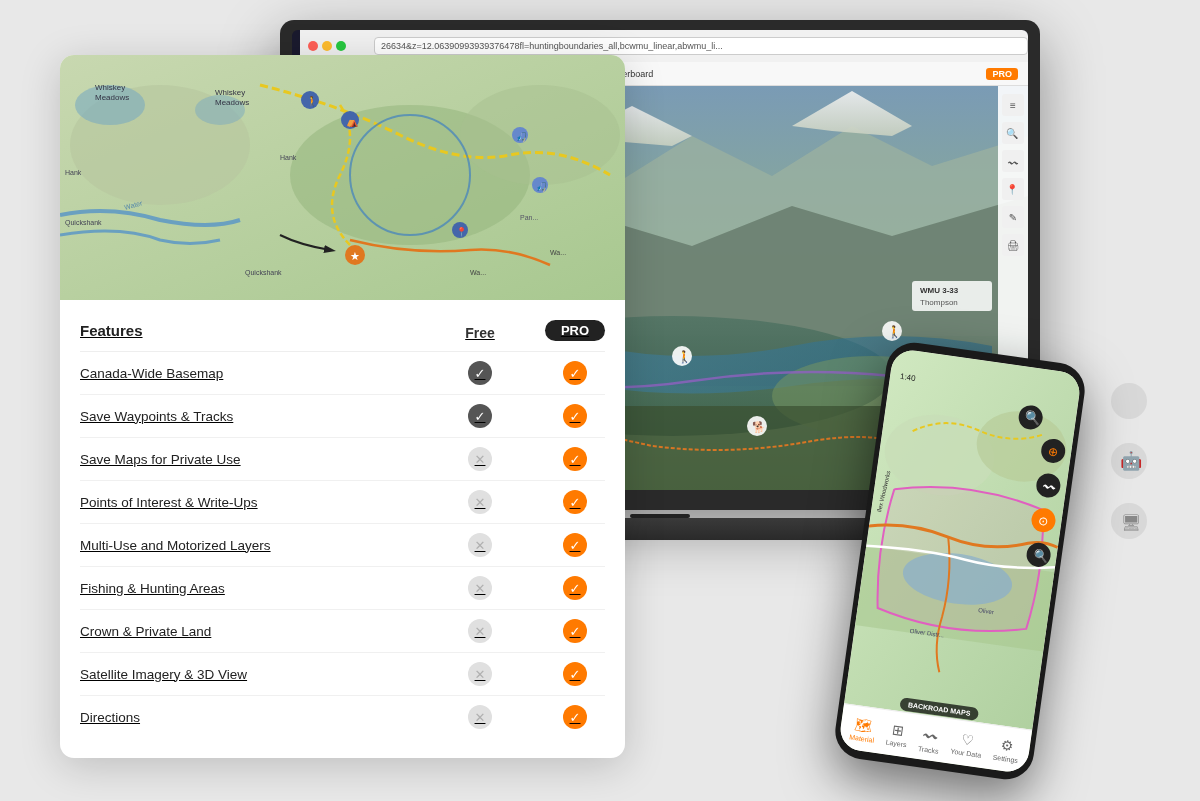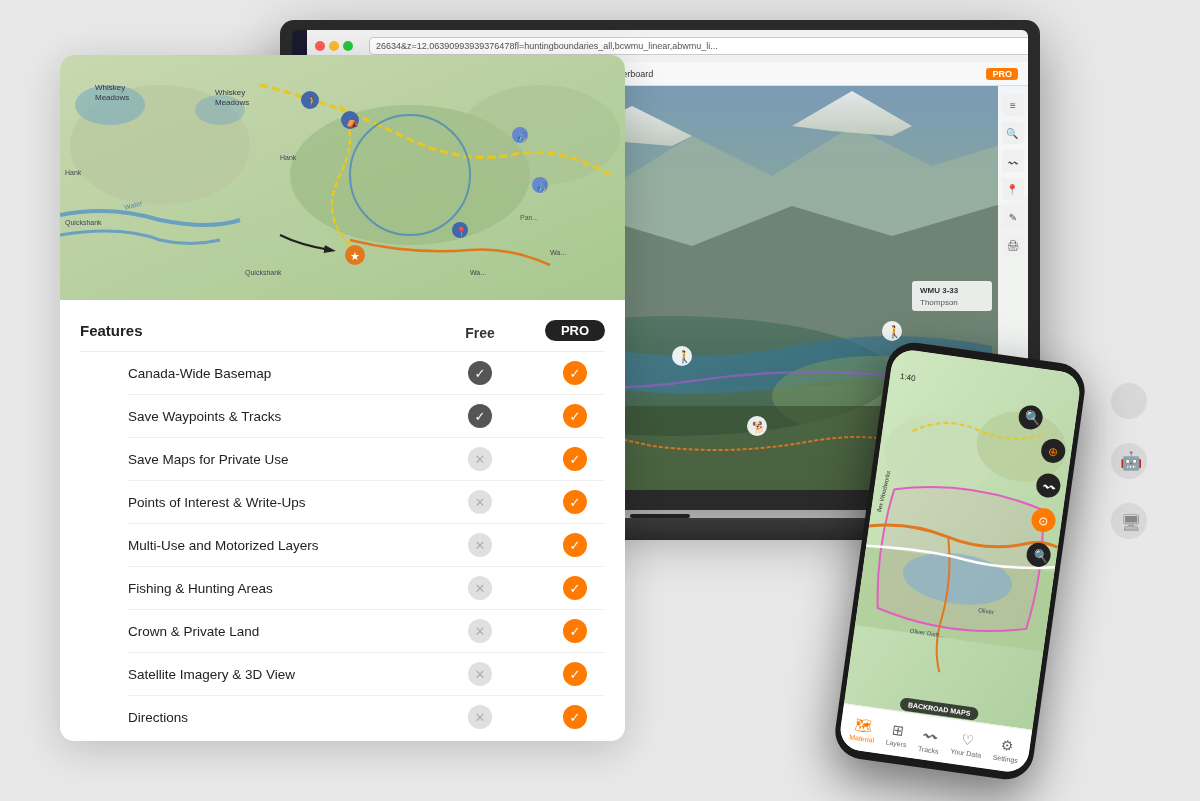--- a/index.html
+++ b/index.html
@@ -47,28 +47,28 @@
       width: 736px;
       height: 460px;
       background: #1a1a2e;
       border-radius: 6px;
       overflow: hidden;
     }
 
     .laptop-browser-bar {
       position: absolute;
       top: 0;
-      left: 15px;
+      left: 8px;
       width: 100%;
       height: 32px;
       background: #f1f1f1;
       display: flex;
       align-items: center;
       padding: 0 8px;
-      gap: 8px;
+      gap: 20px;
       font-size: 10px;
       color: #333;
       z-index: 10;
     }
 
     .browser-dots {
       display: flex;
       gap: 4px;
       margin-right: 8px;
     }
@@ -195,21 +195,22 @@
     
     .mini-map {
       width: 100%;
       height: 245px;
       position: relative;
       overflow: hidden;
     }
 
     
     .feature-table {
-      padding: 14px 20px 3px;
+      padding: 14px 20px 20px;
+      text-decoration: underline;
     }
 
     .feature-header {
       display: flex;
       justify-content: space-between;
       align-items: center;
       padding: 6px 0 10px;
       border-bottom: 1px solid #eee;
     }
 
@@ -242,21 +243,20 @@
       border-radius: 20px;
       width: 60px;
       text-align: center;
     }
 
     .feature-row {
       display: flex;
       align-items: center;
       padding: 9px 0;
       border-bottom: 1px solid #f0f0f0;
-      margin-left: 48px;
     }
 
     .feature-row:last-child {
       border-bottom: none;
     }
 
     .feature-name {
       flex: 1;
       font-size: 13.5px;
       color: #222;

